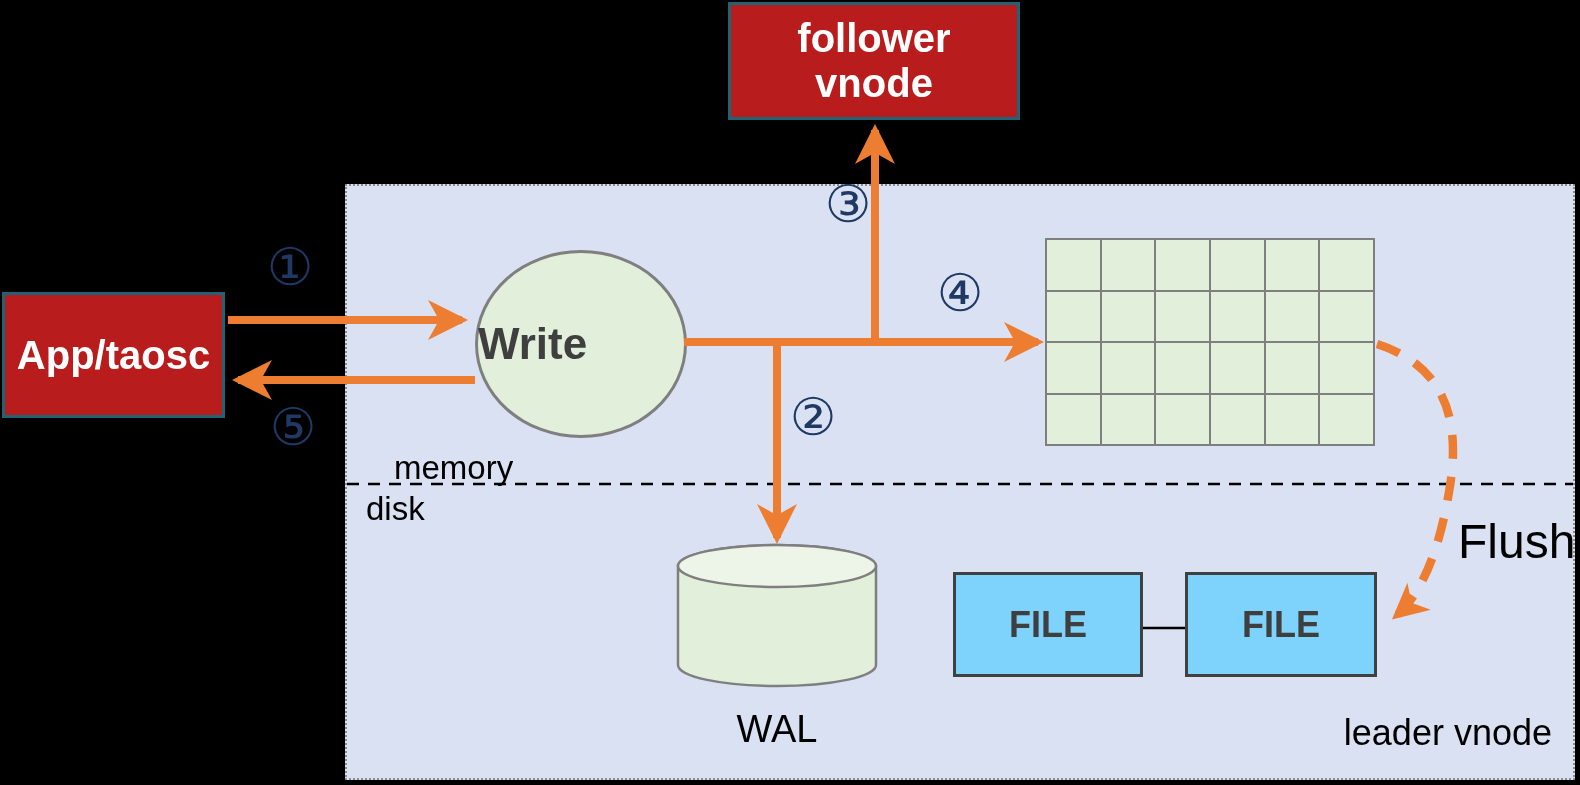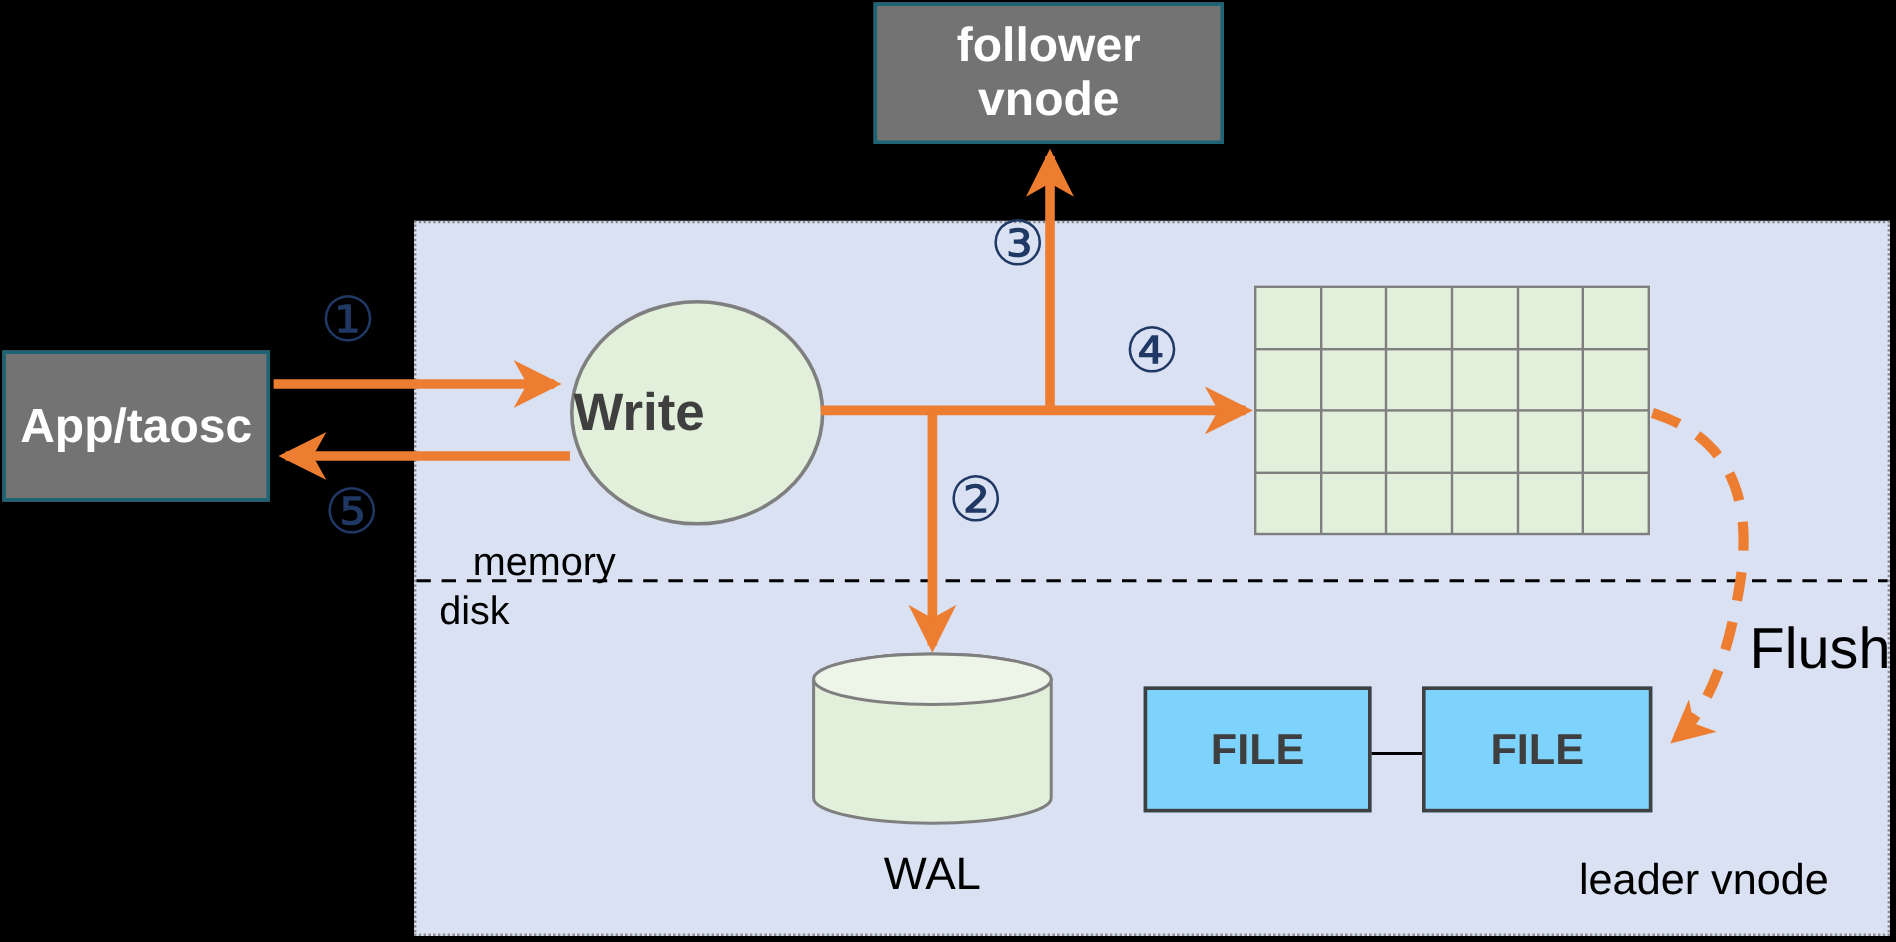--- a/index.html
+++ b/index.html
@@ -22,21 +22,21 @@
     top: 184px;
     width: 1230px;
     height: 596px;
     background: #D9E1F2;
     border: 2px dotted #8c8c8c;
     box-sizing: border-box;
   }
   
   .blue-node {
     position: absolute;
-    background: #737373;
+    background: #b91c1c;
     border: 3px solid #1F6377;
     box-sizing: border-box;
     color: #ffffff;
     font-weight: bold;
     display: flex;
     align-items: center;
     justify-content: center;
     text-align: center;
   }
   #follower-node {
@@ -106,21 +106,21 @@
   #file-node-2 { left: 1185px; top: 572px; width: 192px; height: 105px; }
   
   .plain-label {
     position: absolute;
     color: #000000;
     white-space: nowrap;
   }
   #label-memory { left: 366px; top: 449px; font-size: 33px; margin-left: 28px; }
   #label-disk   { left: 366px; top: 490px; font-size: 33px; }
   #label-wal    { left: 677px; top: 708px; width: 200px; text-align: center; font-size: 38px; }
-  #label-leader { left: 1212px; top: 712px; width: 312px; text-align: right; font-size: 36px; }
+  #label-leader { left: 1240px; top: 712px; width: 312px; text-align: right; font-size: 36px; }
   #label-flush  { left: 1458px; top: 514px; font-size: 48px; }
   
   .step-num {
     position: absolute;
     width: 70px;
     height: 60px;
     color: #1F3864;
     font-size: 52px;
     line-height: 58px;
     text-align: center;

